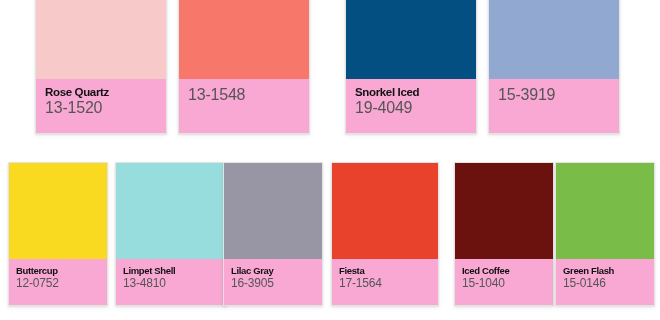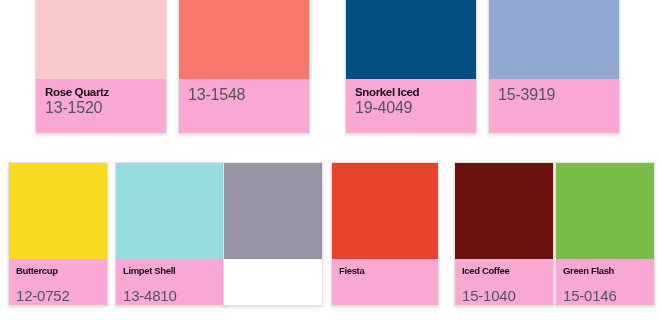--- a/index.html
+++ b/index.html
@@ -88,23 +88,23 @@
     height: 96px;
   }
   .row-bottom .swatch-caption {
     padding: 6px 0 0 7px;
   }
   .row-bottom .swatch-name {
     font-size: 9.5px;
     line-height: 11px;
   }
   .row-bottom .swatch-code {
-    font-size: 15px;
+    font-size: 12px;
     line-height: 11px;
-    margin-top: 14px;
+    margin-top: 2px;
   }
 </style>
 </head>
 <body style="background: rgb(255, 255, 255);">
 
 <div id="palette-board">
   <div class="row-top">
       <div class="swatch-card" style="left: 35px; width: 132px;">
         <div class="swatch-color" style="background: rgb(247, 202, 201);"></div>
         <div class="swatch-caption">
@@ -142,25 +142,30 @@
       </div>
       <div class="swatch-card" style="left: 115px; width: 112px;">
         <div class="swatch-color" style="background: rgb(152, 221, 222);"></div>
         <div class="swatch-caption">
           <div class="swatch-name">Limpet Shell</div>
           <div class="swatch-code">13-4810</div>
         </div>
       </div>
       <div class="swatch-card" style="left: 223px; width: 100px;">
         <div class="swatch-color" style="background: rgb(152, 150, 164);"></div>
+        <div class="swatch-caption">
+          <div class="swatch-name">Lilac Gray</div>
+          <div class="swatch-code">16-3905</div>
+        </div>
       </div>
       <div class="swatch-card" style="left: 331px; width: 108px;">
         <div class="swatch-color" style="background: rgb(232, 65, 44);"></div>
         <div class="swatch-caption">
           <div class="swatch-name">Fiesta</div>
+          <div class="swatch-code">17-1564</div>
         </div>
       </div>
       <div class="swatch-card" style="left: 454px; width: 100px;">
         <div class="swatch-color" style="background: rgb(107, 17, 14);"></div>
         <div class="swatch-caption">
           <div class="swatch-name">Iced Coffee</div>
           <div class="swatch-code">15-1040</div>
         </div>
       </div>
       <div class="swatch-card" style="left: 555px; width: 100px;">

